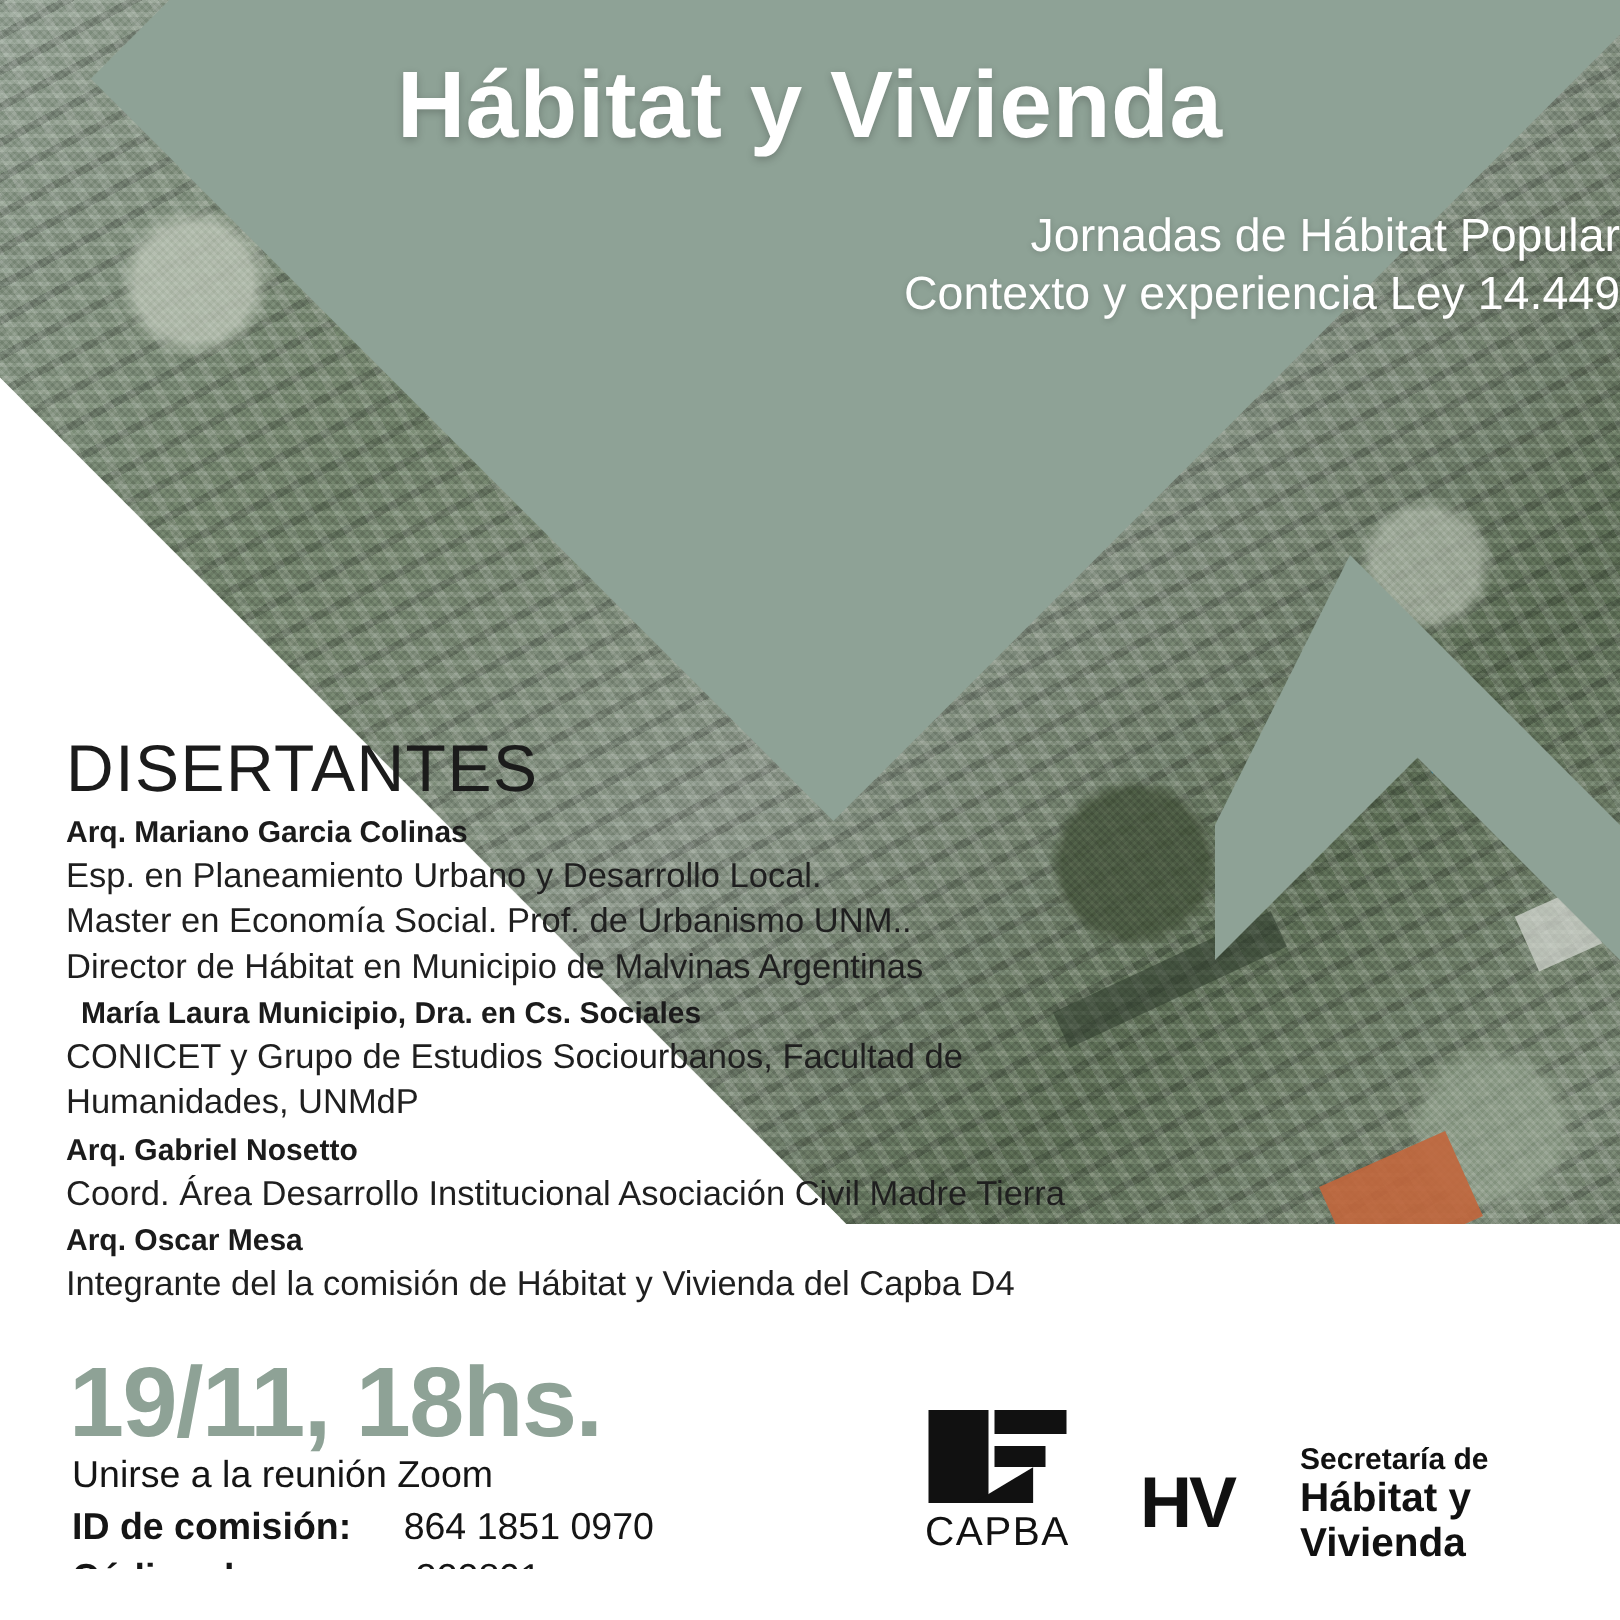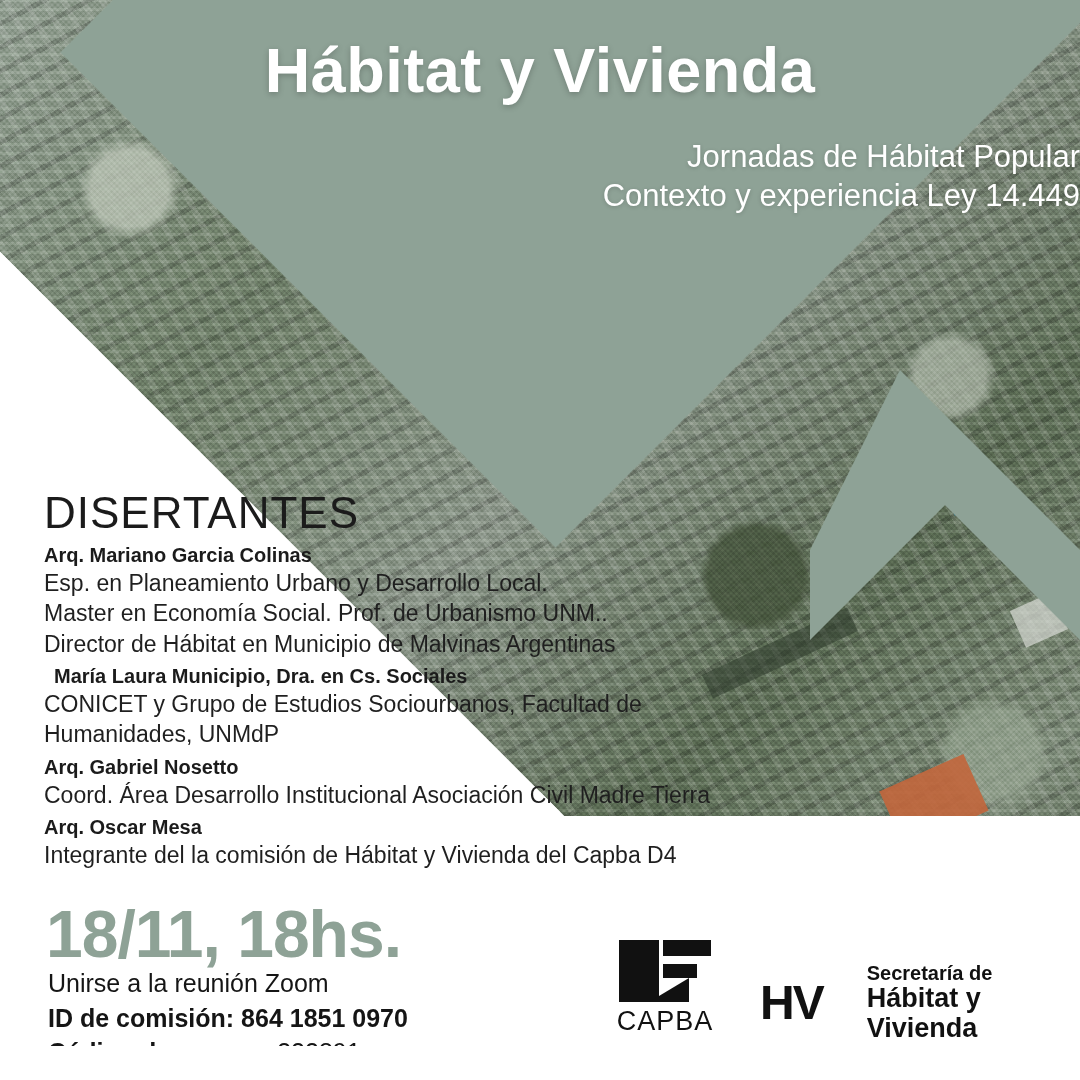--- a/index.html
+++ b/index.html
@@ -128,21 +128,21 @@
     letter-spacing: -1px;
   }
   .zoom-info {
     position: absolute;
     left: 48px; top: 966px;
     font-size: 25px;
     color: #151515;
     line-height: 1.38;
   }
   .zoom-info .b { font-weight: bold; }
-  .zoom-info .num { font-weight: bold; }
+  .zoom-info .num { font-weight: normal; margin-left: 28px; }
 
   
   .logos {
     position: absolute;
     left: 590px; top: 940px;
     width: 470px; height: 120px;
   }
   .capba {
     position: absolute; left: 0; top: 0; width: 150px; text-align:center;
   }
@@ -223,21 +223,21 @@
       <div class="sp-name">Arq. Gabriel Nosetto</div>
       <div class="sp-desc">Coord. Área Desarrollo Institucional  Asociación Civil Madre Tierra</div>
     </div>
 
     <div>
       <div class="sp-name">Arq. Oscar Mesa</div>
       <div class="sp-desc">Integrante del la comisión de Hábitat y Vivienda del Capba D4</div>
     </div>
   </div>
 
-  <div class="date">18/11, 18hs.</div>
+  <div class="date">19/11, 18hs.</div>
   <div class="zoom-info">
     <div>Unirse a la reunión Zoom</div>
     <div>
       <span class="b">ID de comisión:</span>
       <span class="num">864 1851 0970</span>
     </div>
     <div>
       <span class="b">Código de acceso:</span>
       <span>322891</span>
     </div>

